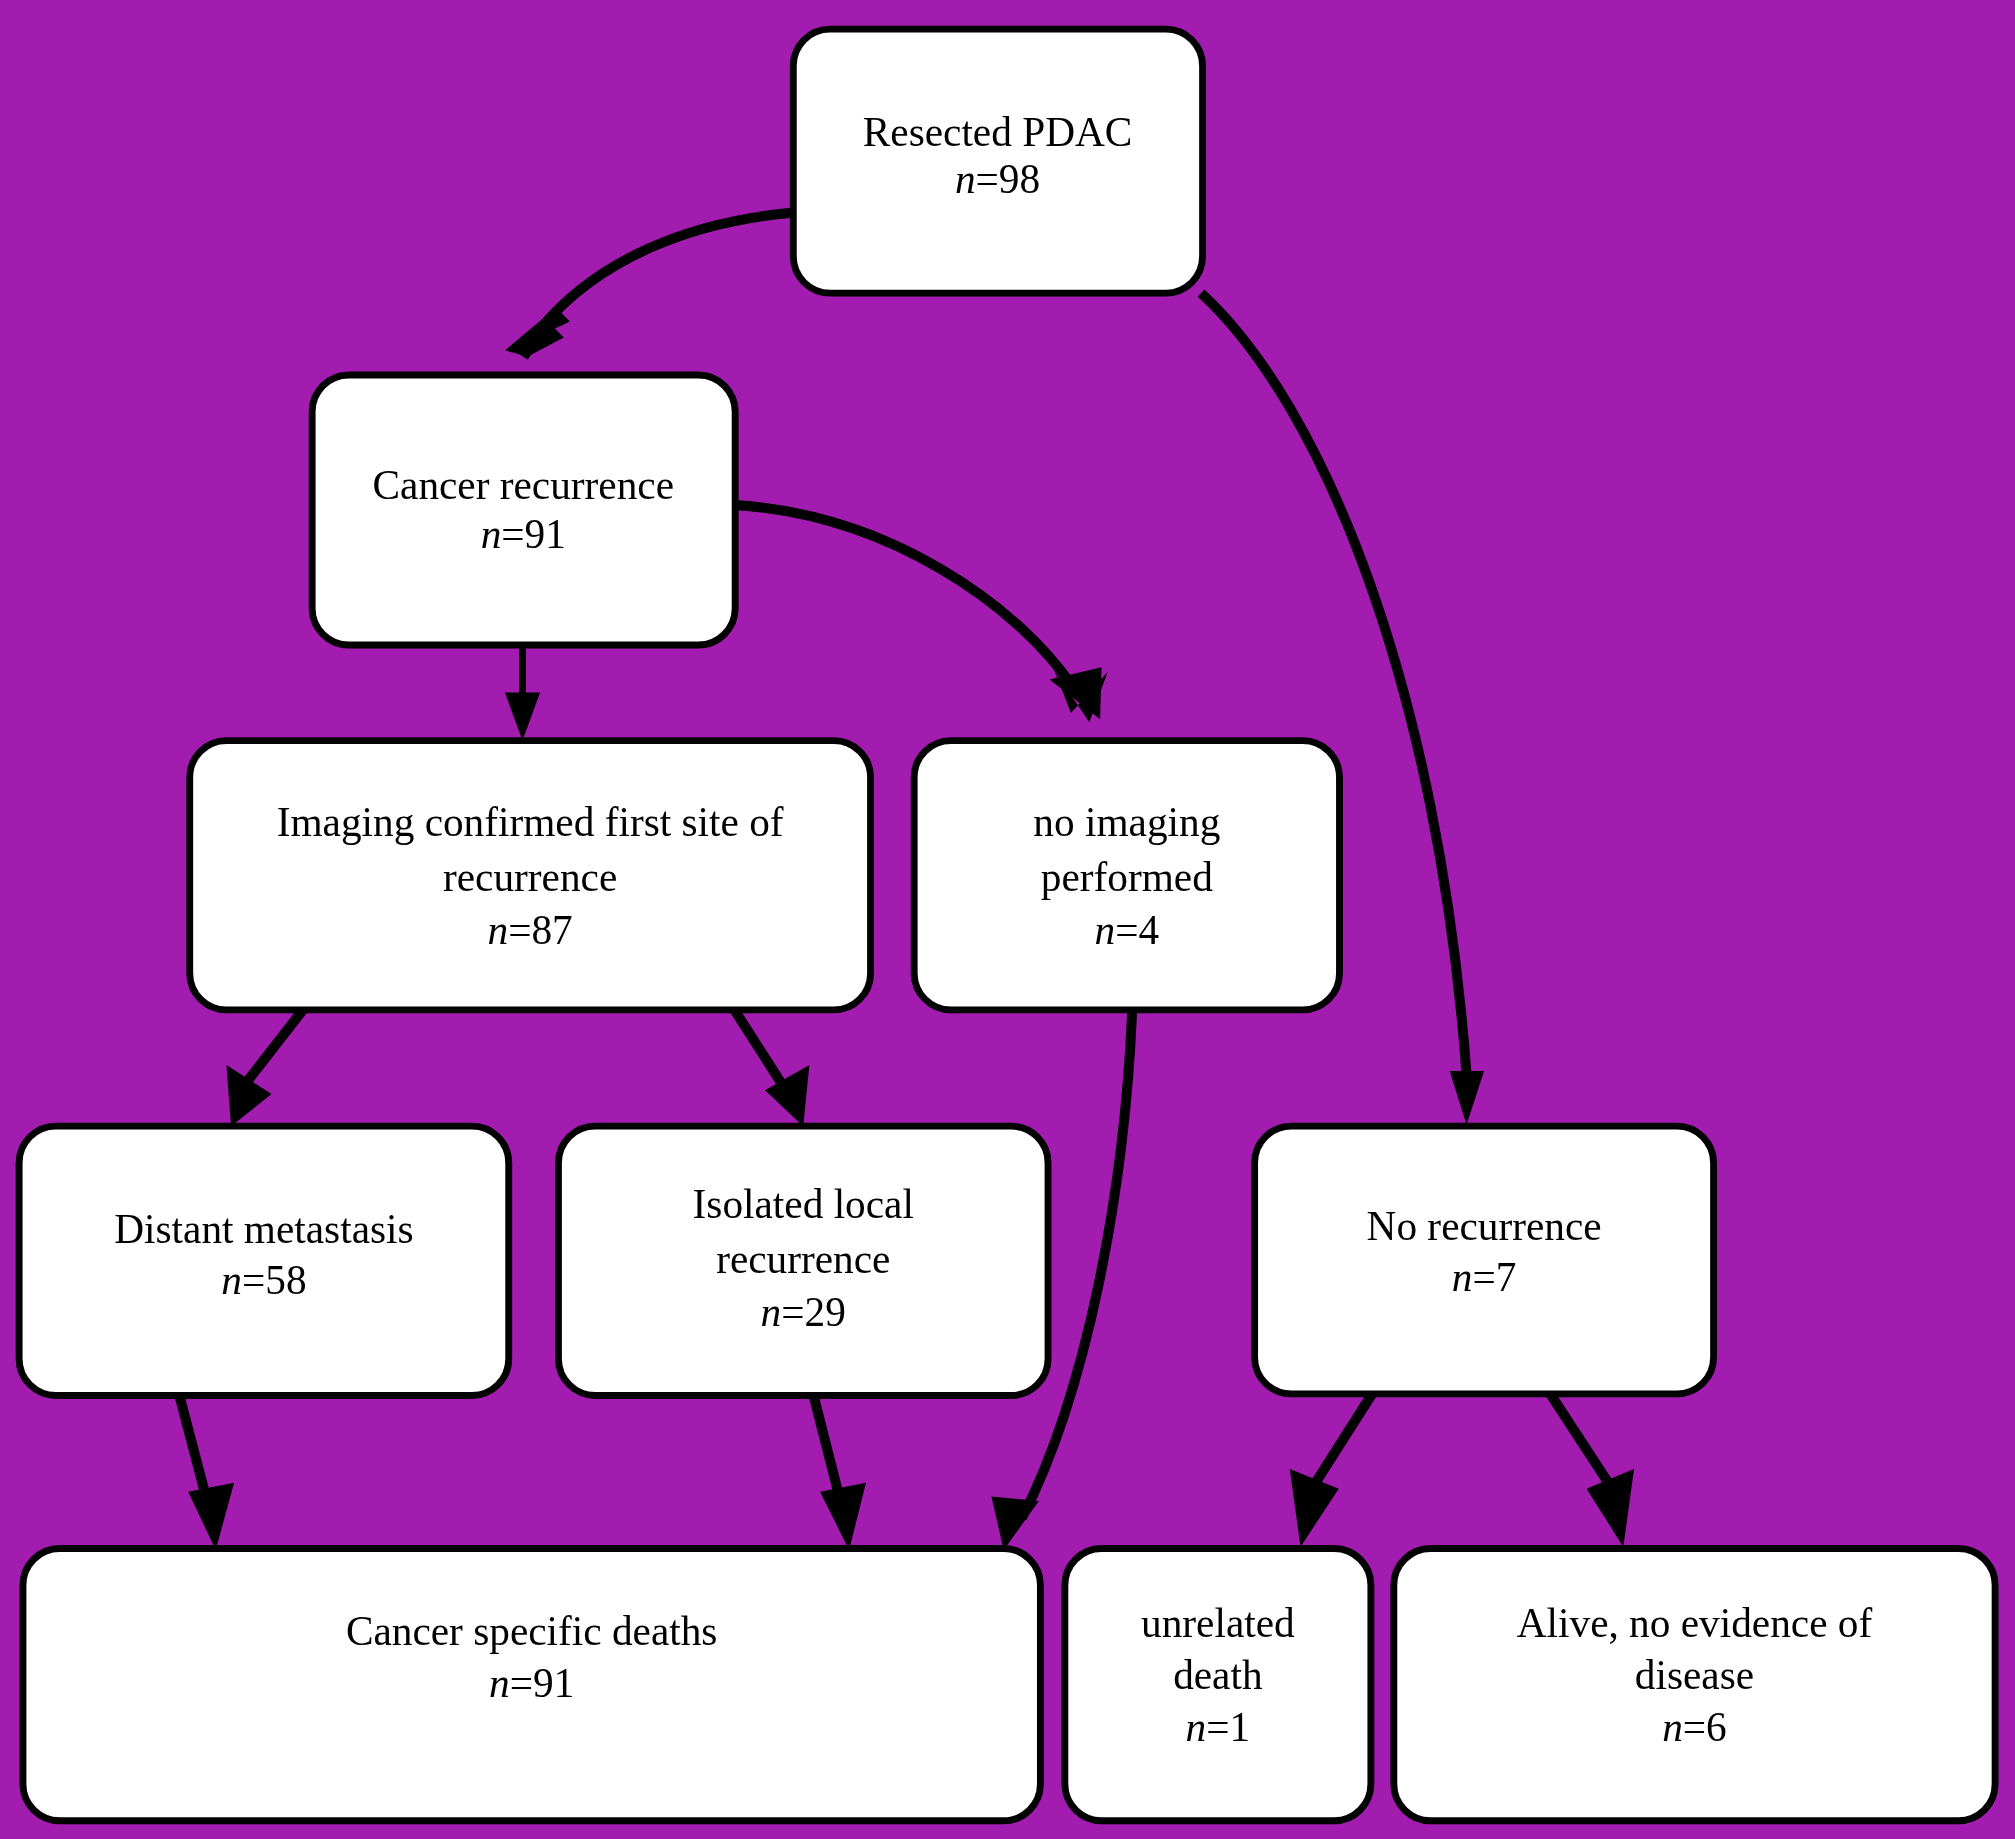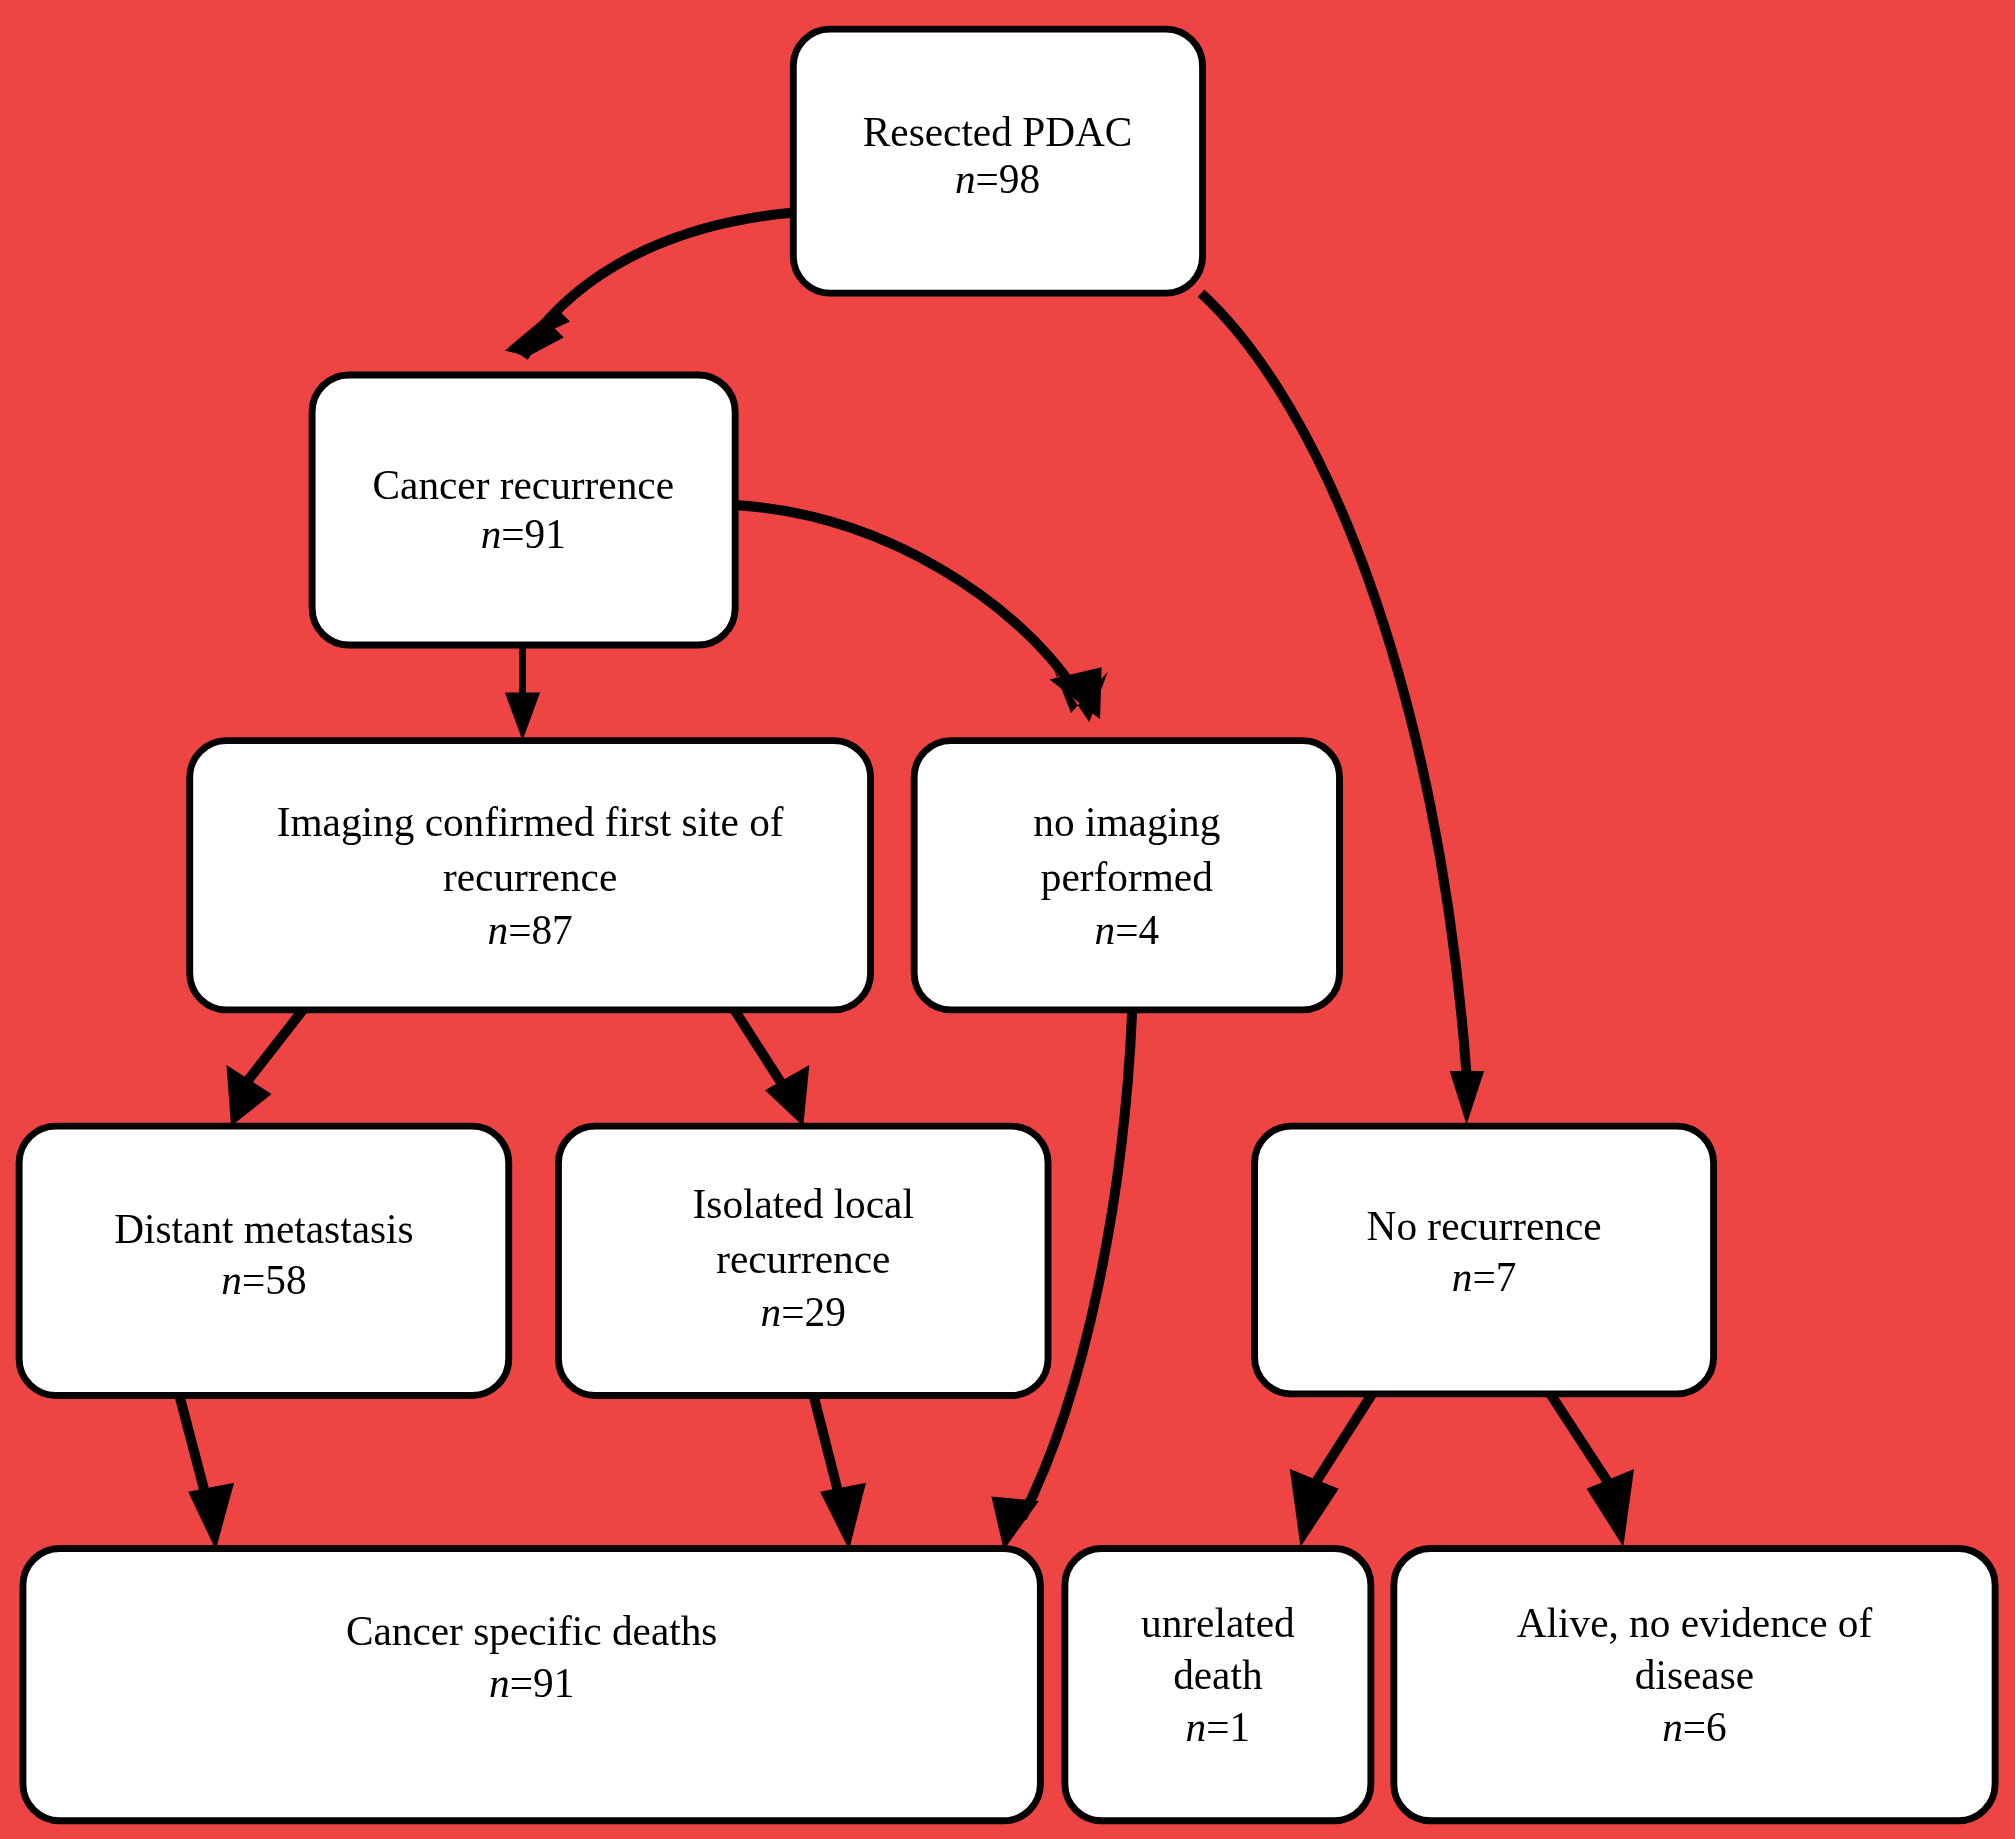--- a/index.html
+++ b/index.html
@@ -7,21 +7,21 @@
     padding: 0;
     background: #ffffff;
   }
   body {
     font-family: "Liberation Serif", "DejaVu Serif", serif;
   }
   #flowchart-root {
     position: relative;
     width: 2015px;
     height: 1840px;
-    background: #ef4444;
+    background: #a21caf;
     overflow: hidden;
     text-decoration: underline;
   }
   svg#flow-svg {
     position: absolute;
     top: 0;
     left: 0;
     width: 2015px;
     height: 1840px;
     display: block;

